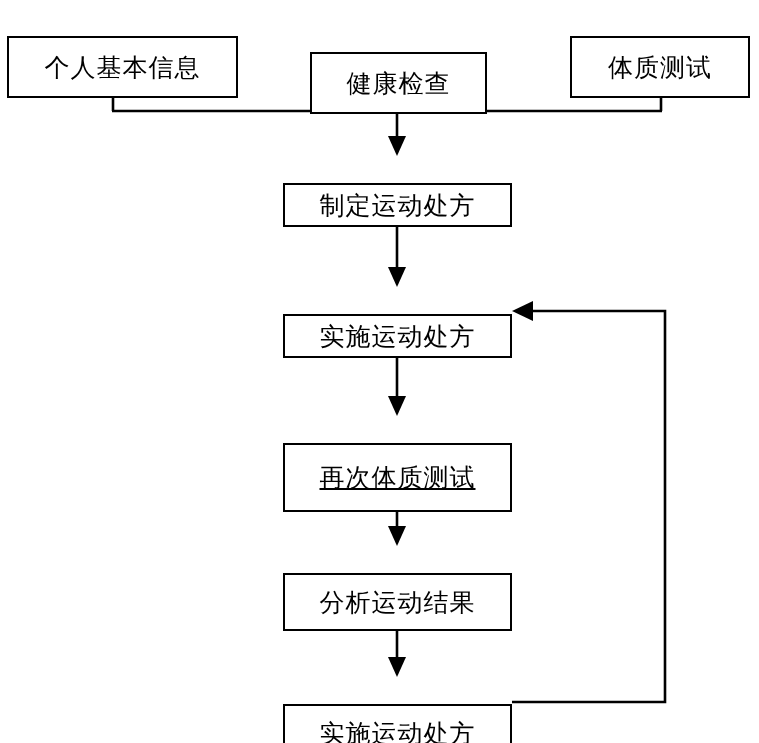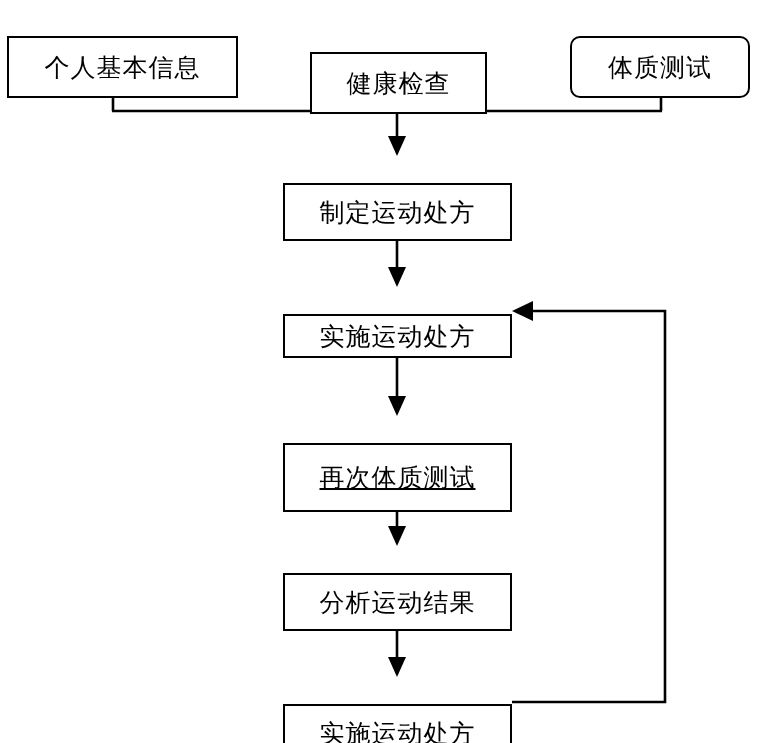--- a/index.html
+++ b/index.html
@@ -35,23 +35,23 @@
   }
   .node .node-label {
     display: block;
     font-size: 25px;
     font-weight: 400;
     color: #000000;
   }
   
   #node-personal-info { left: 7px;   top: 8px;  width: 231px; height: 62px; }
   #node-health-exam   { left: 310px; top: 24px;  width: 177px; height: 62px; }
-  #node-fitness-test  { left: 570px; top: 8px;  width: 180px; height: 62px; border-radius: 10px; }
+  #node-fitness-test  { left: 570px; top: 8px;  width: 180px; height: 62px; }
   
-  #node-make-prescription   { left: 283px; top: 155px; width: 229px; height: 58px; font-family: Liberation Serif, serif; }
+  #node-make-prescription   { left: 283px; top: 155px; width: 229px; height: 44px; font-family: Liberation Serif, serif; }
   #node-implement           { left: 283px; top: 286px; width: 229px; height: 44px; }
   #node-retest-fitness      { left: 283px; top: 415px; width: 229px; height: 69px; text-decoration: underline; }
   #node-analyze-results     { left: 283px; top: 545px; width: 229px; height: 58px; }
   #node-adjust-prescription { left: 283px; top: 676px; width: 229px; height: 58px; }
 
   #edges {
     position: absolute;
     left: 0;
     top: 0;
     width: 759px;

